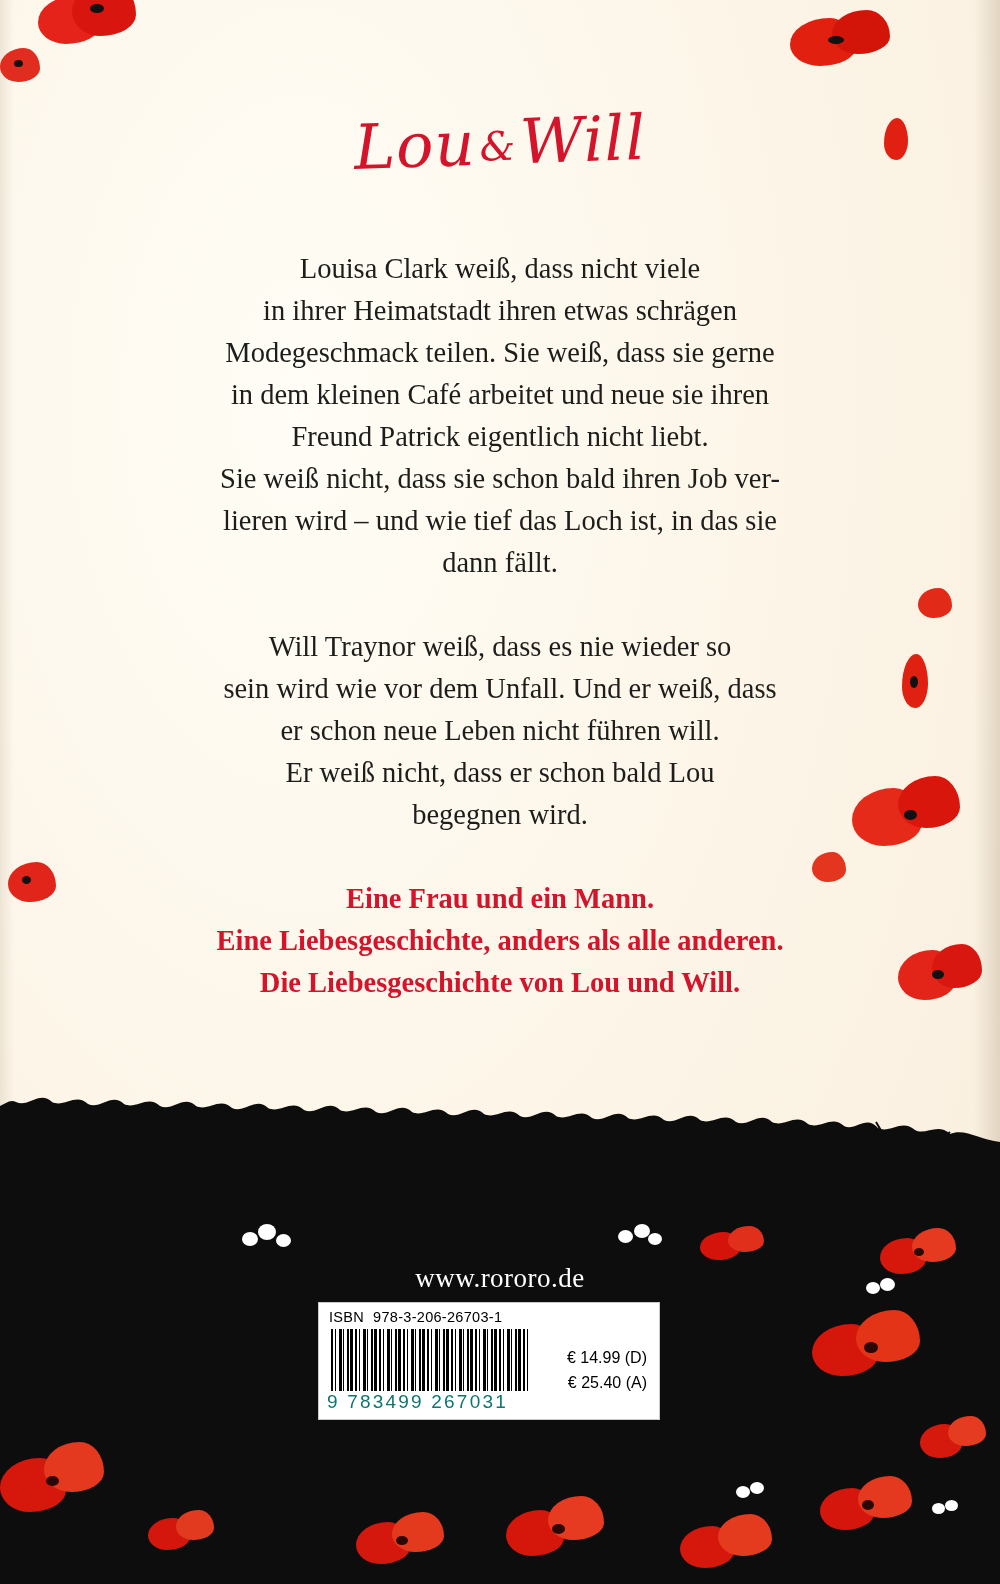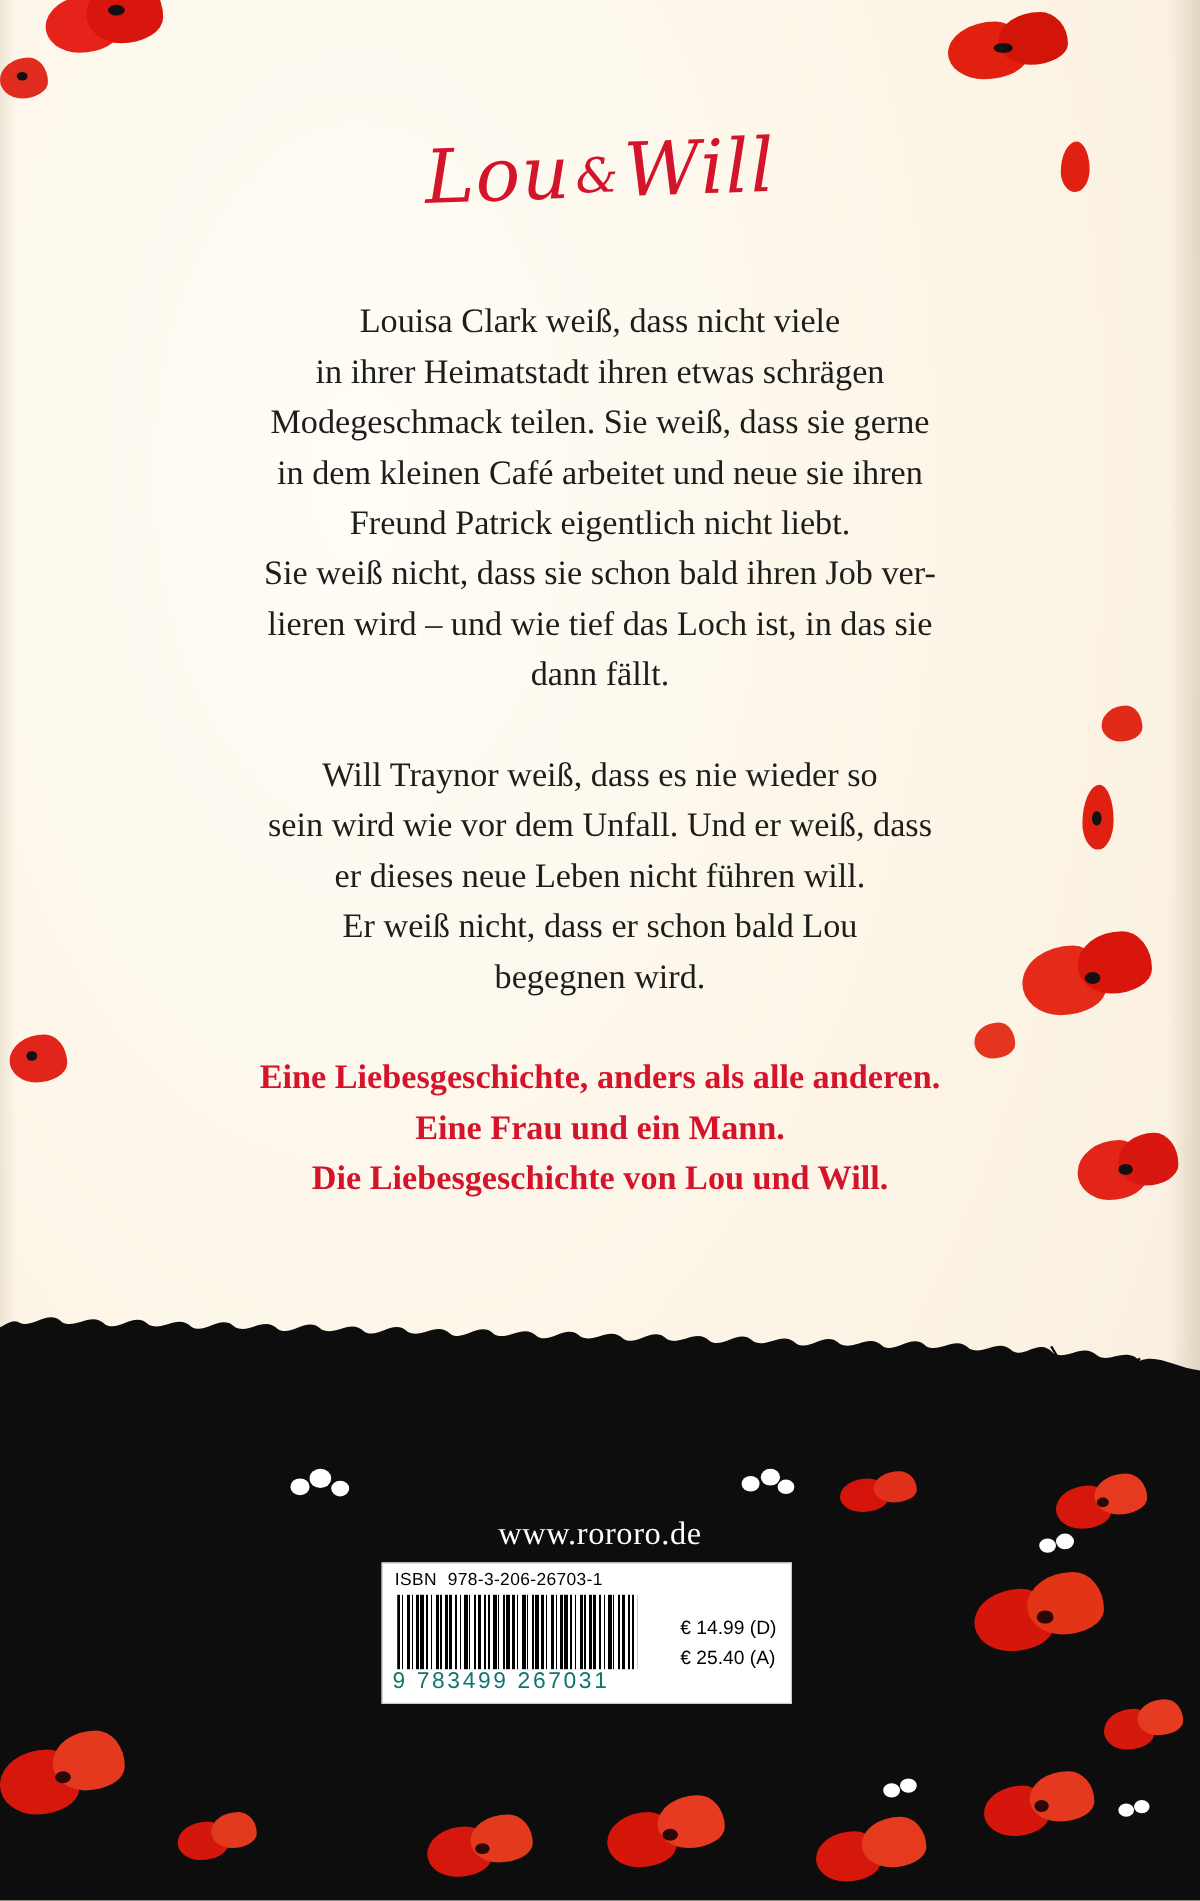--- a/index.html
+++ b/index.html
@@ -144,21 +144,21 @@
     width: 210px;
     font-family: "Liberation Sans", sans-serif;
     font-size: 19px;
     letter-spacing: 2.2px;
     color: #0f766e;
   }
   .prices {
     position: absolute;
     right: 12px;
     top: 42px;
-    text-align: left;
+    text-align: right;
     font-family: "Liberation Sans", sans-serif;
     font-size: 16px;
     color: #000;
     line-height: 25px;
   }
 
   
   .poppy {
     position: absolute;
     pointer-events: none;
@@ -254,28 +254,28 @@
     <p>in dem kleinen Café arbeitet und neue sie ihren</p>
     <p>Freund Patrick eigentlich nicht liebt.</p>
     <p>Sie weiß nicht, dass sie schon bald ihren Job ver-</p>
     <p>lieren wird – und wie tief das Loch ist, in das sie</p>
     <p>dann fällt.</p>
 
     <div class="gap"></div>
 
     <p>Will Traynor weiß, dass es nie wieder so</p>
     <p>sein wird wie vor dem Unfall. Und er weiß, dass</p>
-    <p>er dieses neue Leben nicht führen will.</p>
+    <p>er schon neue Leben nicht führen will.</p>
     <p>Er weiß nicht, dass er schon bald Lou</p>
     <p>begegnen wird.</p>
 
     <div class="gap"></div>
 
+    <p class="accent">Eine Frau und ein Mann.</p>
     <p class="accent">Eine Liebesgeschichte, anders als alle anderen.</p>
-    <p class="accent">Eine Frau und ein Mann.</p>
     <p class="accent">Die Liebesgeschichte von Lou und Will.</p>
   </div>
 
   <div class="bottom-band"></div>
 
   <svg class="meadow" viewBox="0 0 1000 110" preserveAspectRatio="none">
     <path fill="#0d0d0d" d="M0,110 L1000,110 L1000,58
       C980,56 965,44 950,50 C938,38 925,52 915,46
       C902,34 890,50 878,44 C866,30 855,48 844,42
       C832,30 820,46 808,40 C796,28 784,44 772,38

